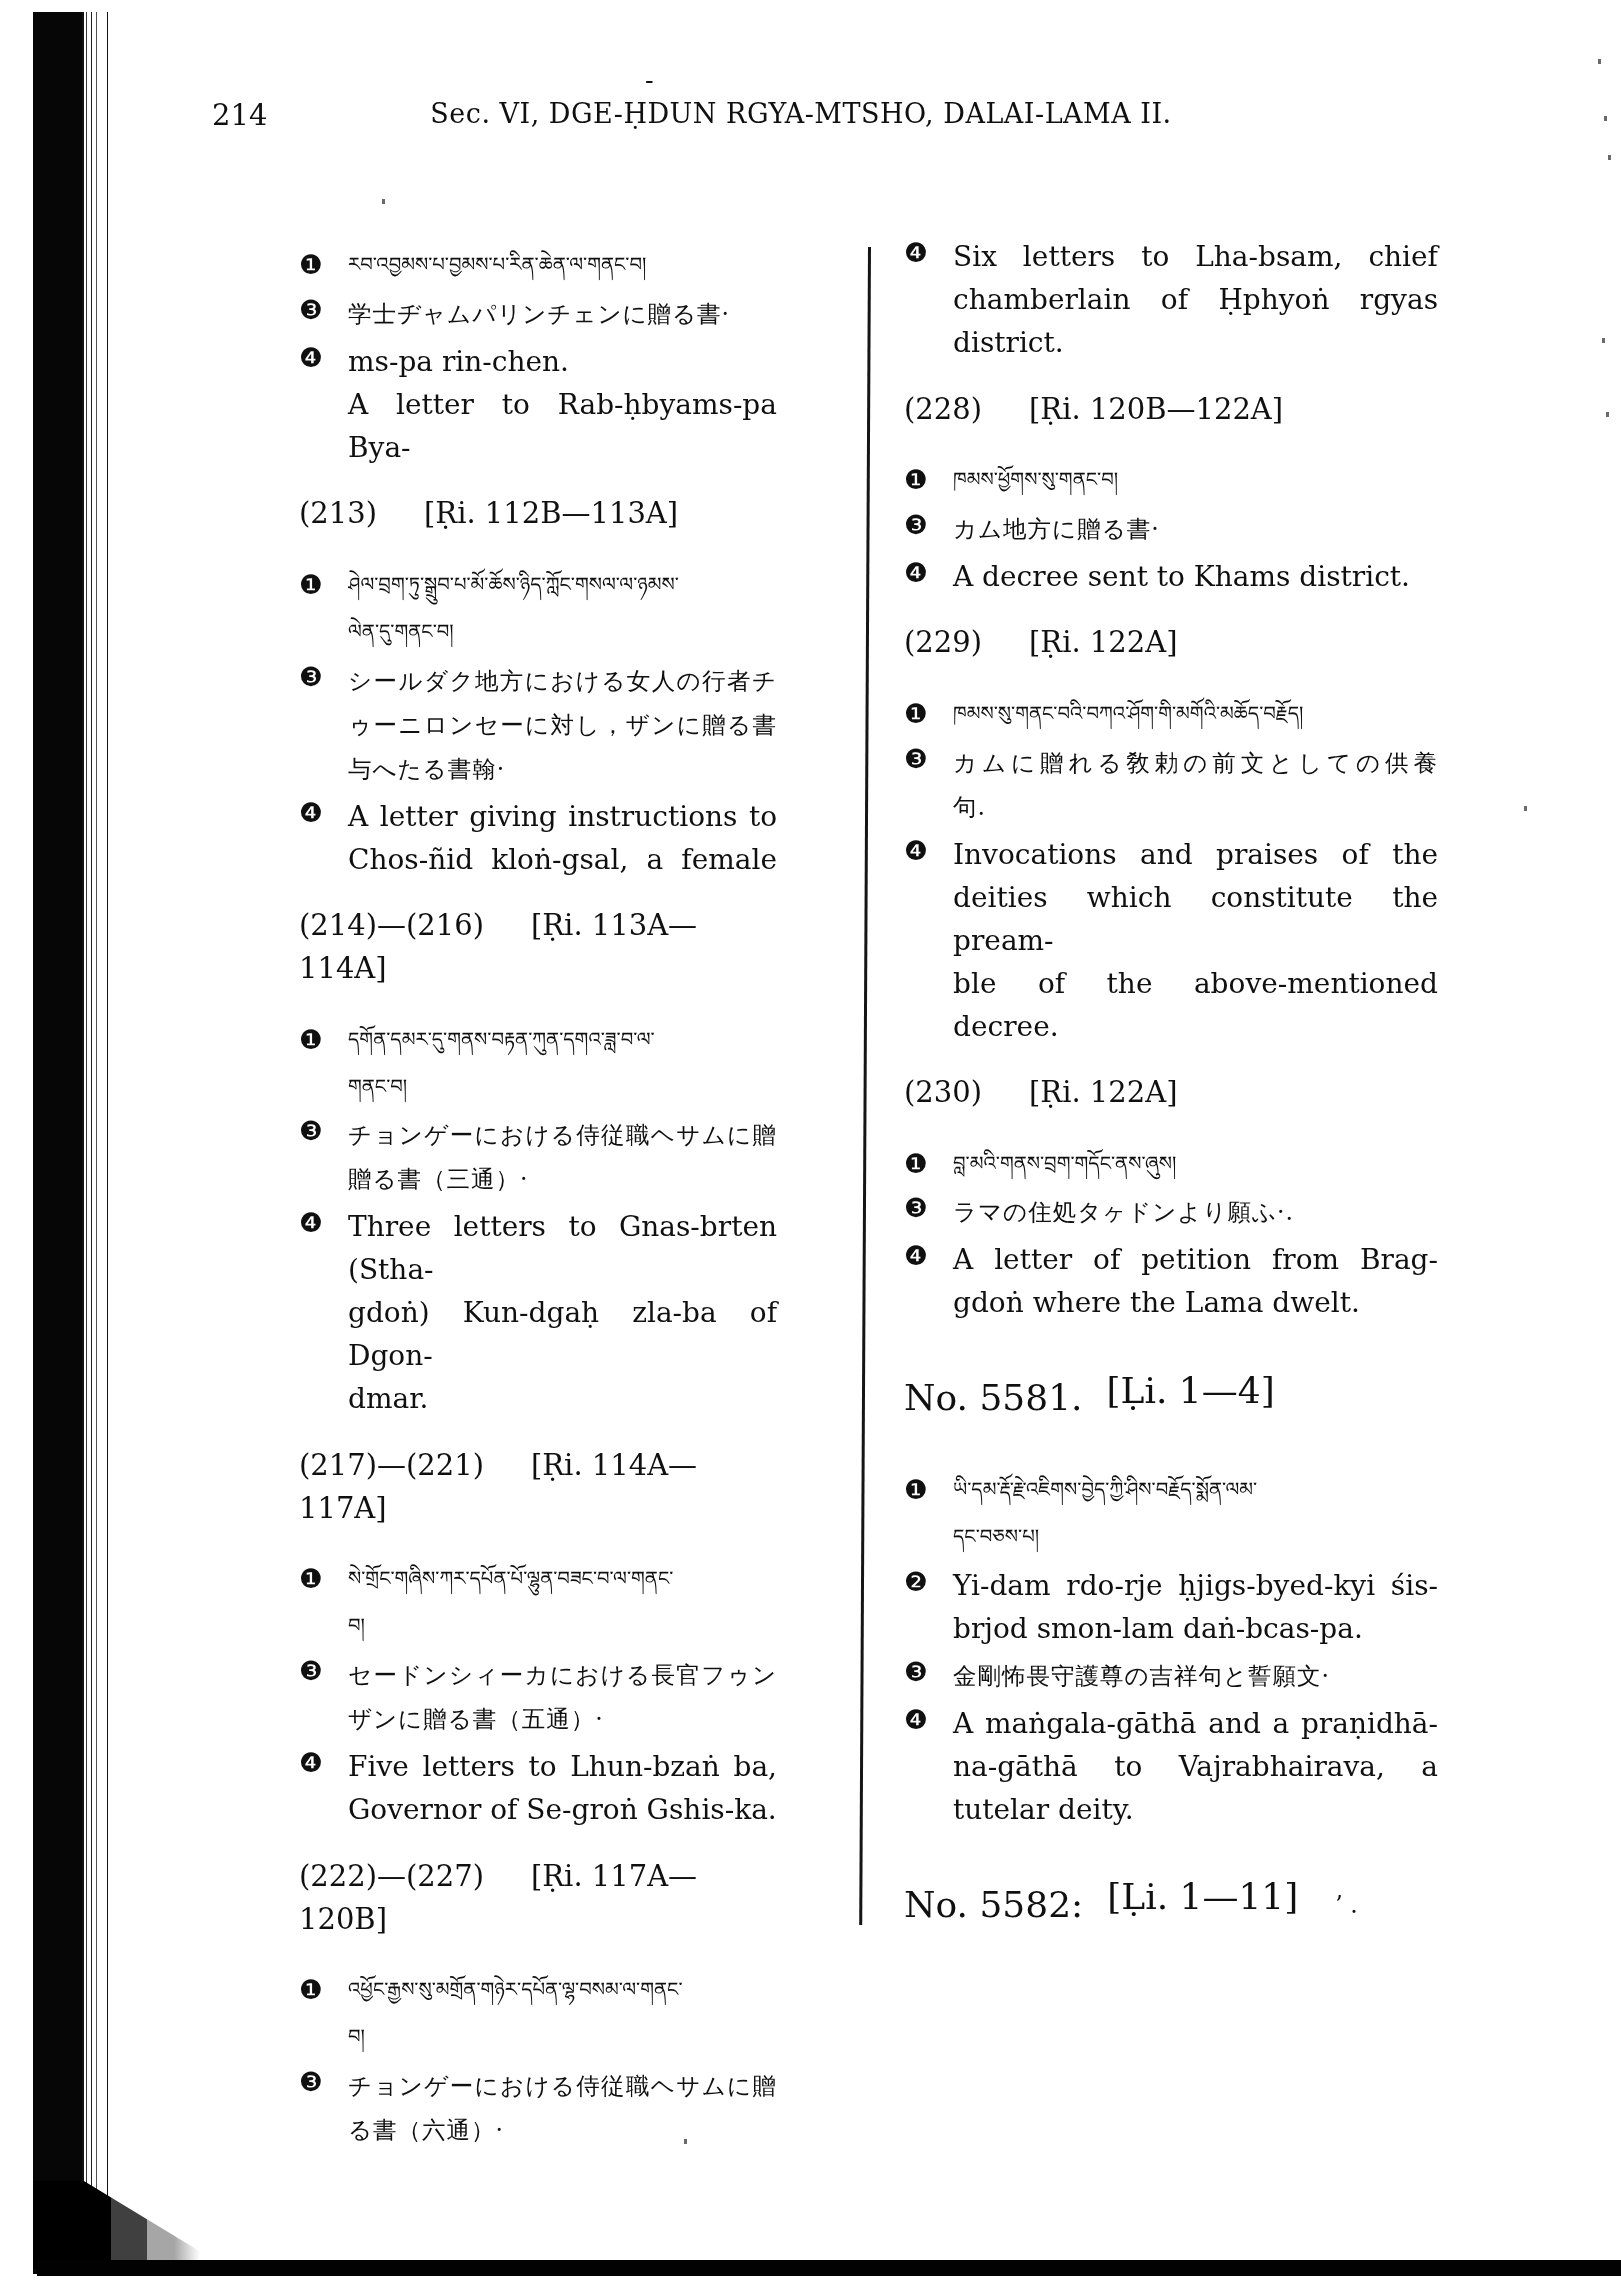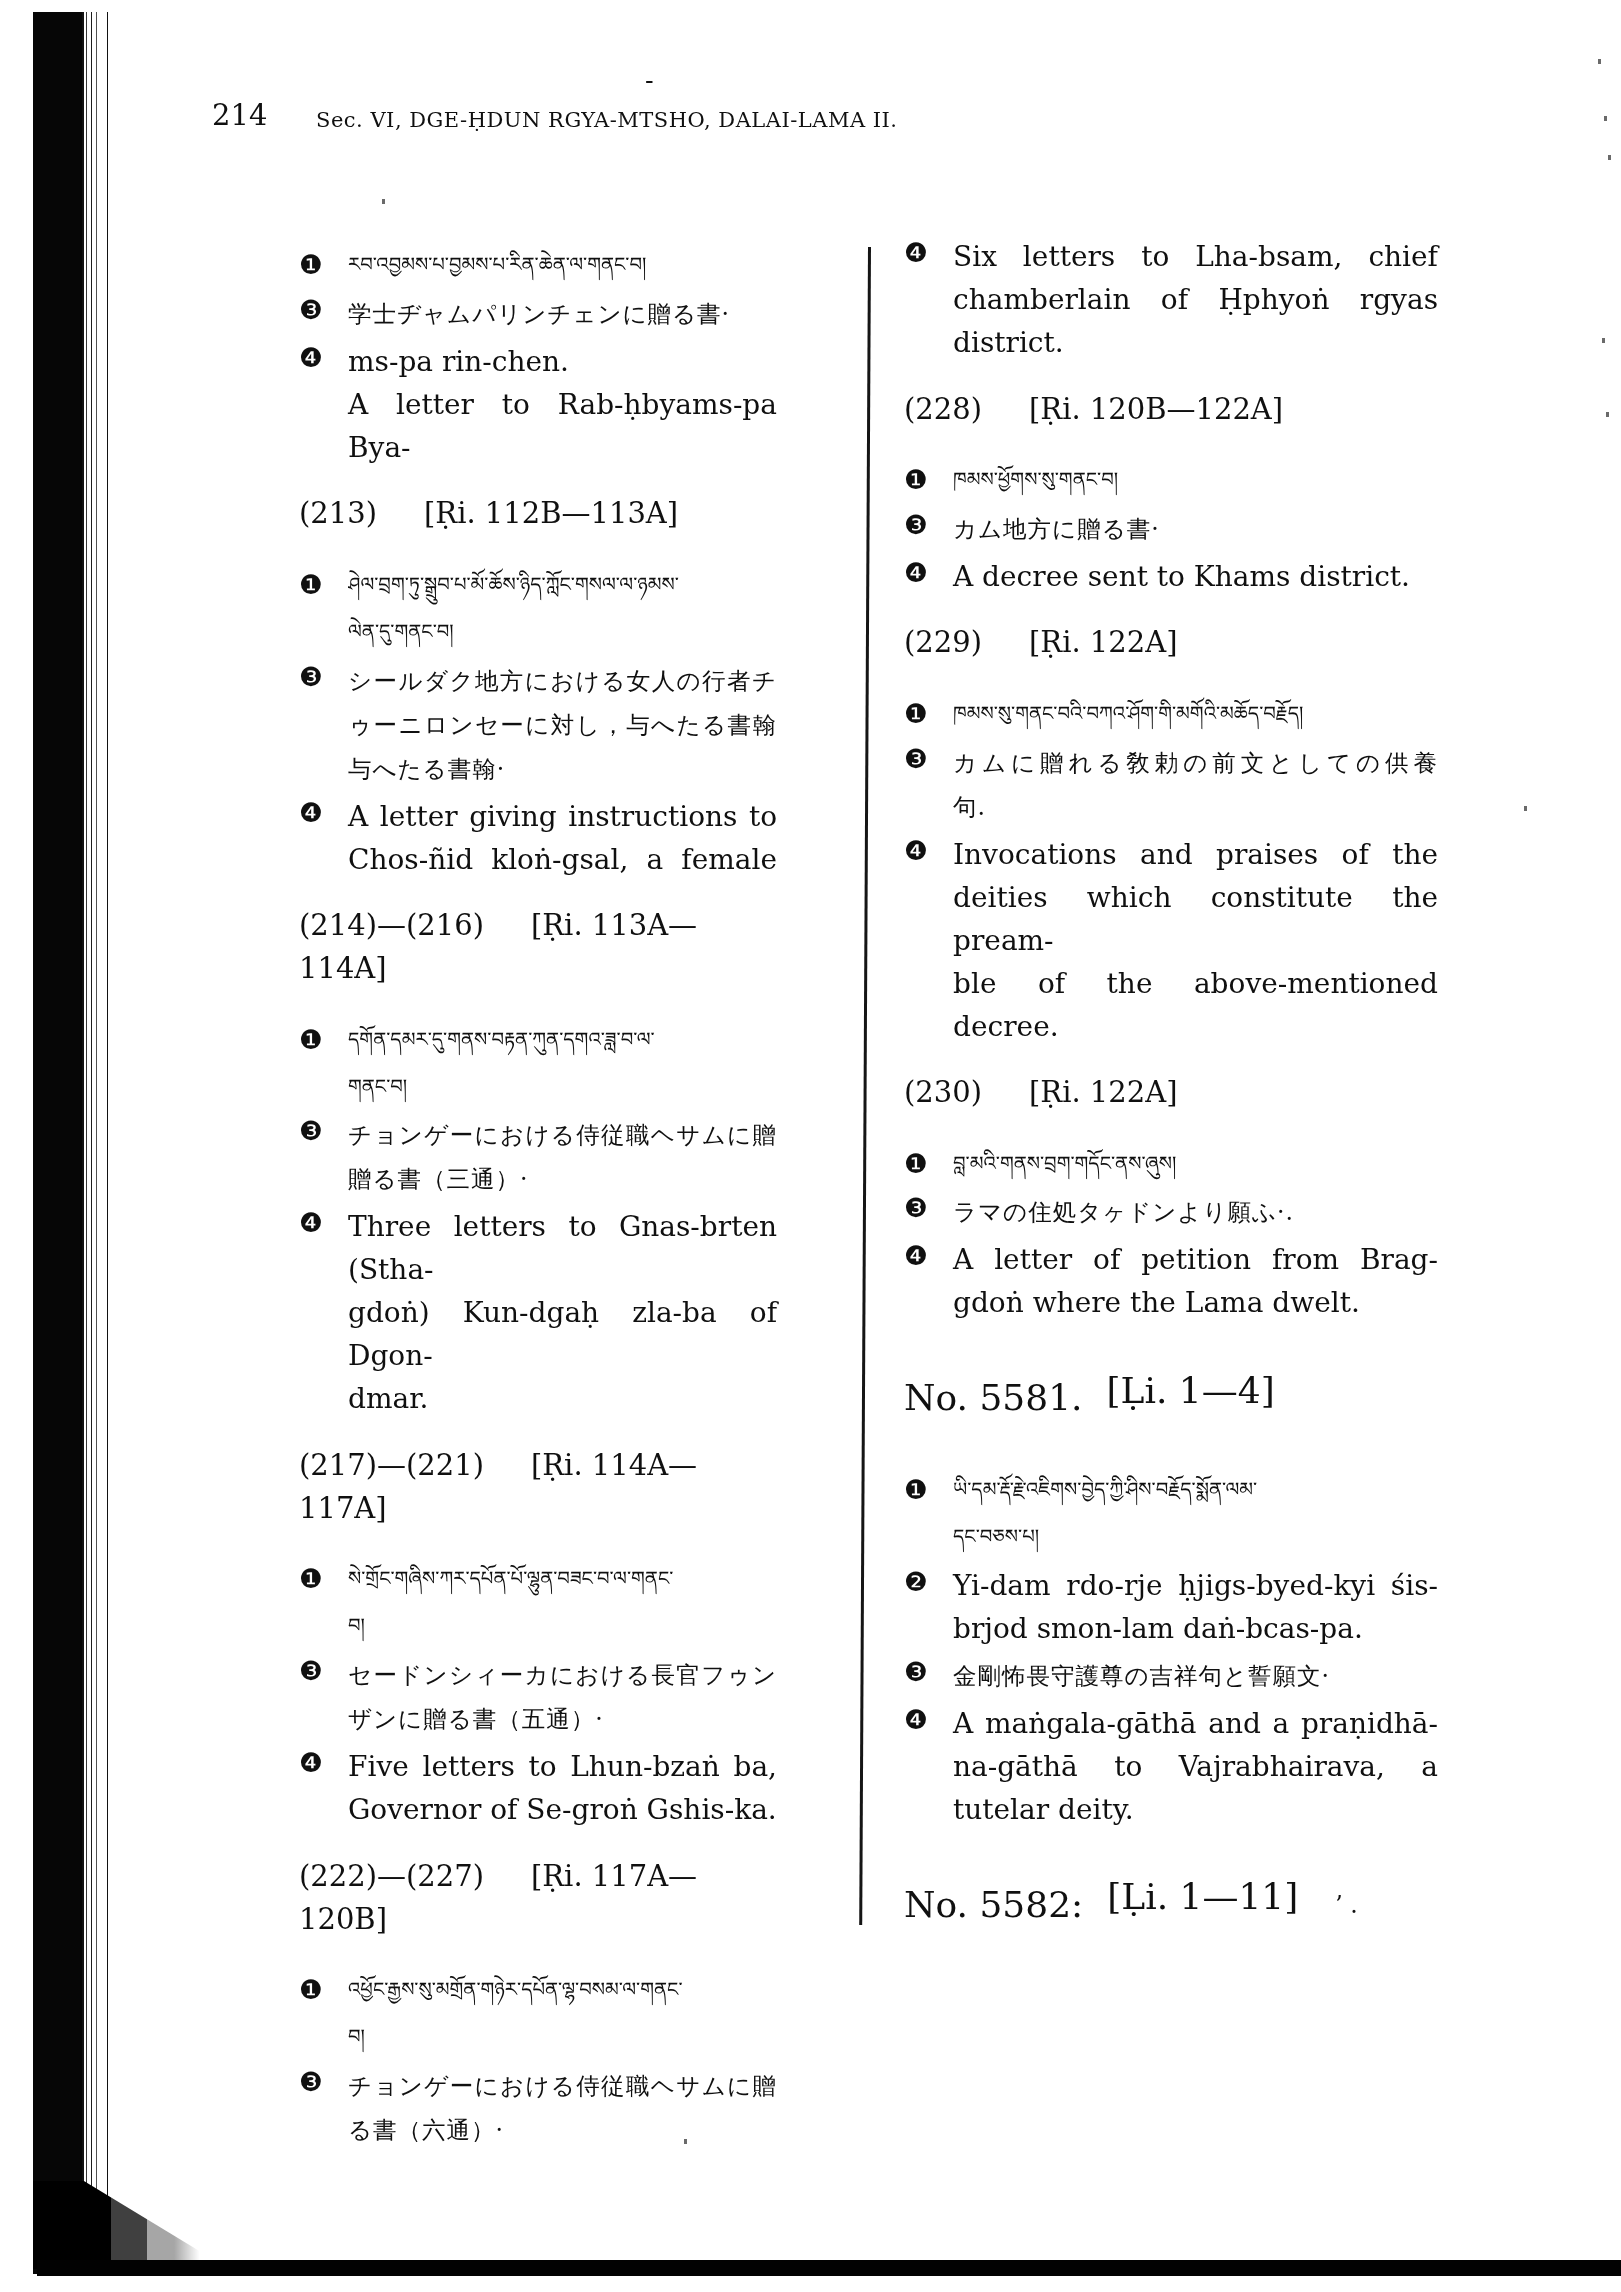--- a/index.html
+++ b/index.html
@@ -27,22 +27,22 @@
     clip-path:polygon(0 0,26% 0,100% 100%,0 100%);
   }
   .bottom-bar{
     position:absolute;left:37px;top:2260px;width:1584px;height:15.7px;
     background:#020202;
   }
   .speck{position:absolute;background:#2b2b2b;width:2.9px;height:4.9px;opacity:.7;}
   
   .page-number{position:absolute;left:212px;top:98px;font-size:29px;}
   .page-header-title{
-    position:absolute;left:316px;top:108px;width:970px;text-align:left;
-    font-size:21px;letter-spacing:0.5px;white-space:nowrap;
+    position:absolute;left:316px;top:98px;width:970px;text-align:center;
+    font-size:27px;letter-spacing:0.5px;white-space:nowrap;
   }
   .header-dash{position:absolute;left:645px;top:65px;font-size:25.5px;}
   
   .divider{
     position:absolute;left:868px;top:247px;width:2.9px;height:1678px;
     background:#151515;transform:rotate(.3deg);transform-origin:top center;
   }
   .col{position:absolute;}
   #col-left{left:299px;top:241px;width:478px;}
   #col-right{left:904px;top:235px;width:534px;}
@@ -116,21 +116,21 @@
       <span class="bullet">❶</span>
       <div class="lines">
         <div class="line">ཤེལ་བྲག་ཏུ་སྒྲུབ་པ་མོ་ཆོས་ཉིད་ཀློང་གསལ་ལ་ཉམས་</div>
         <div class="line">ལེན་དུ་གནང་བ།</div>
       </div>
     </div>
     <div class="item jp">
       <span class="bullet">❸</span>
       <div class="lines">
         <div class="line just">シールダク地方における女人の行者チ</div>
-        <div class="line just">ゥーニロンセーに対し，与へたる書翰</div>
+        <div class="line just">ゥーニロンセーに対し，ザンに贈る書</div>
         <div class="line">与へたる書翰·</div>
       </div>
     </div>
     <div class="item en">
       <span class="bullet">❹</span>
       <div class="lines">
         <div class="line just">A letter giving instructions to</div>
         <div class="line just">Chos-ñid kloṅ-gsal, a female</div>
       </div>
     </div>

